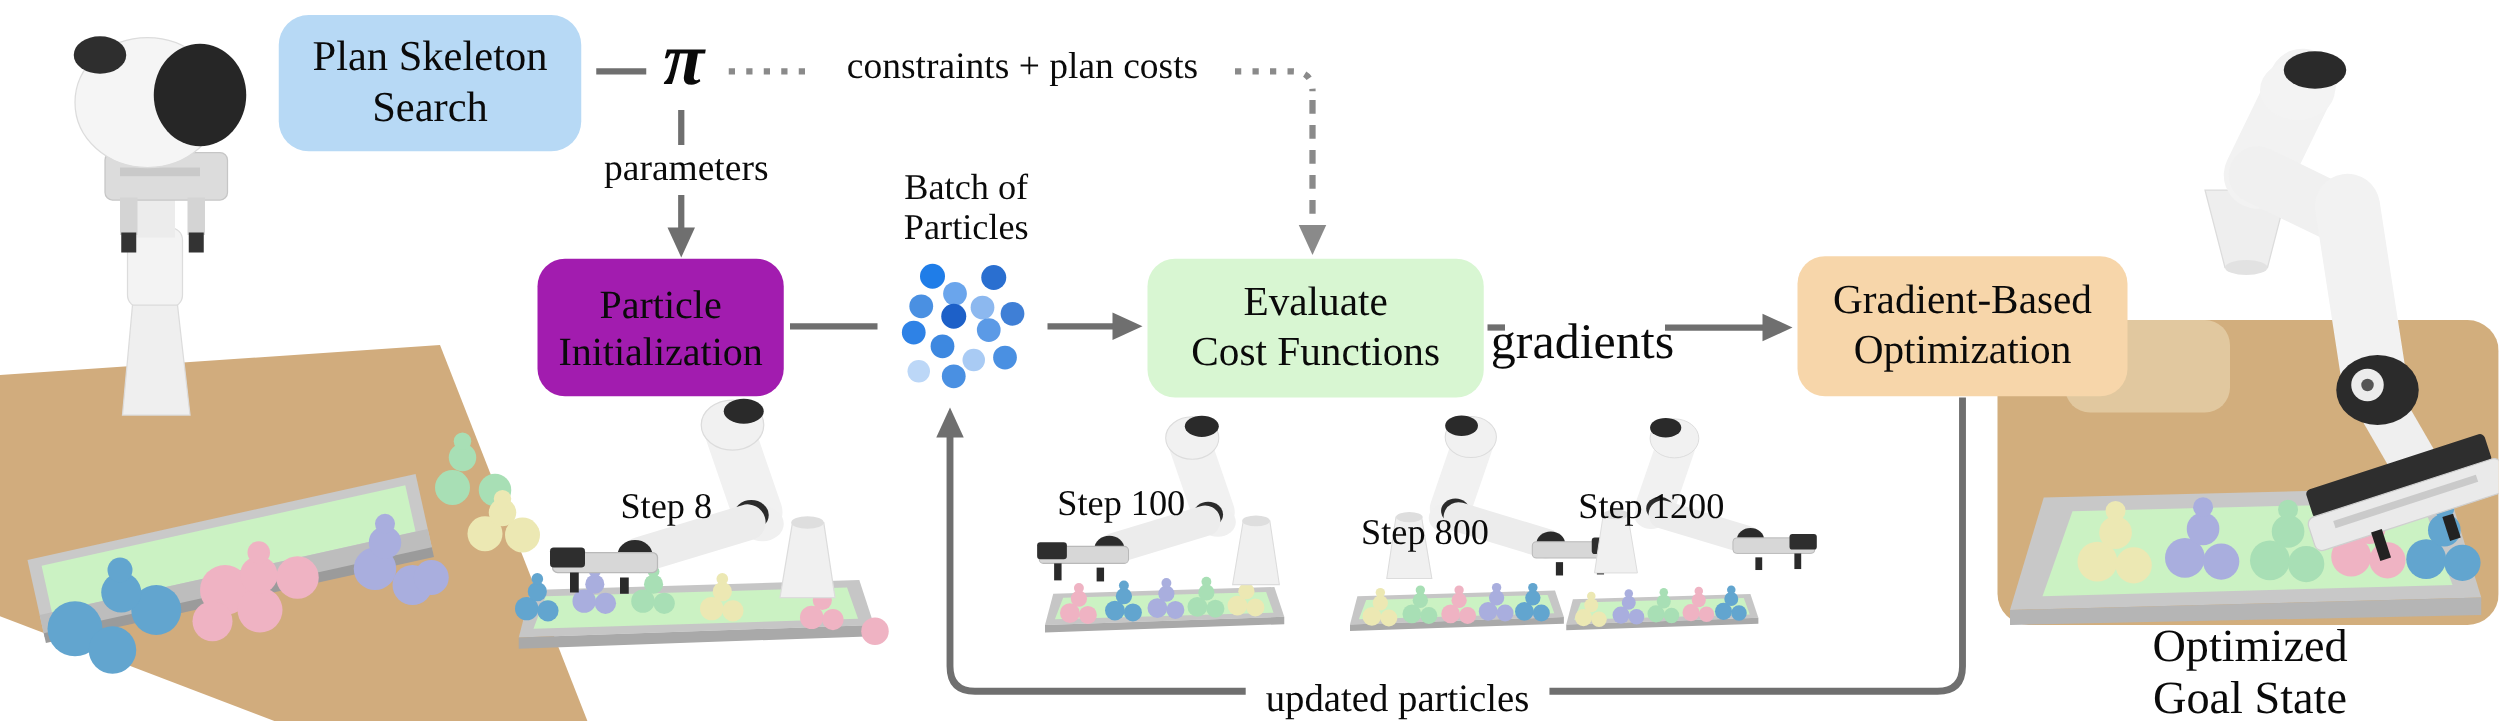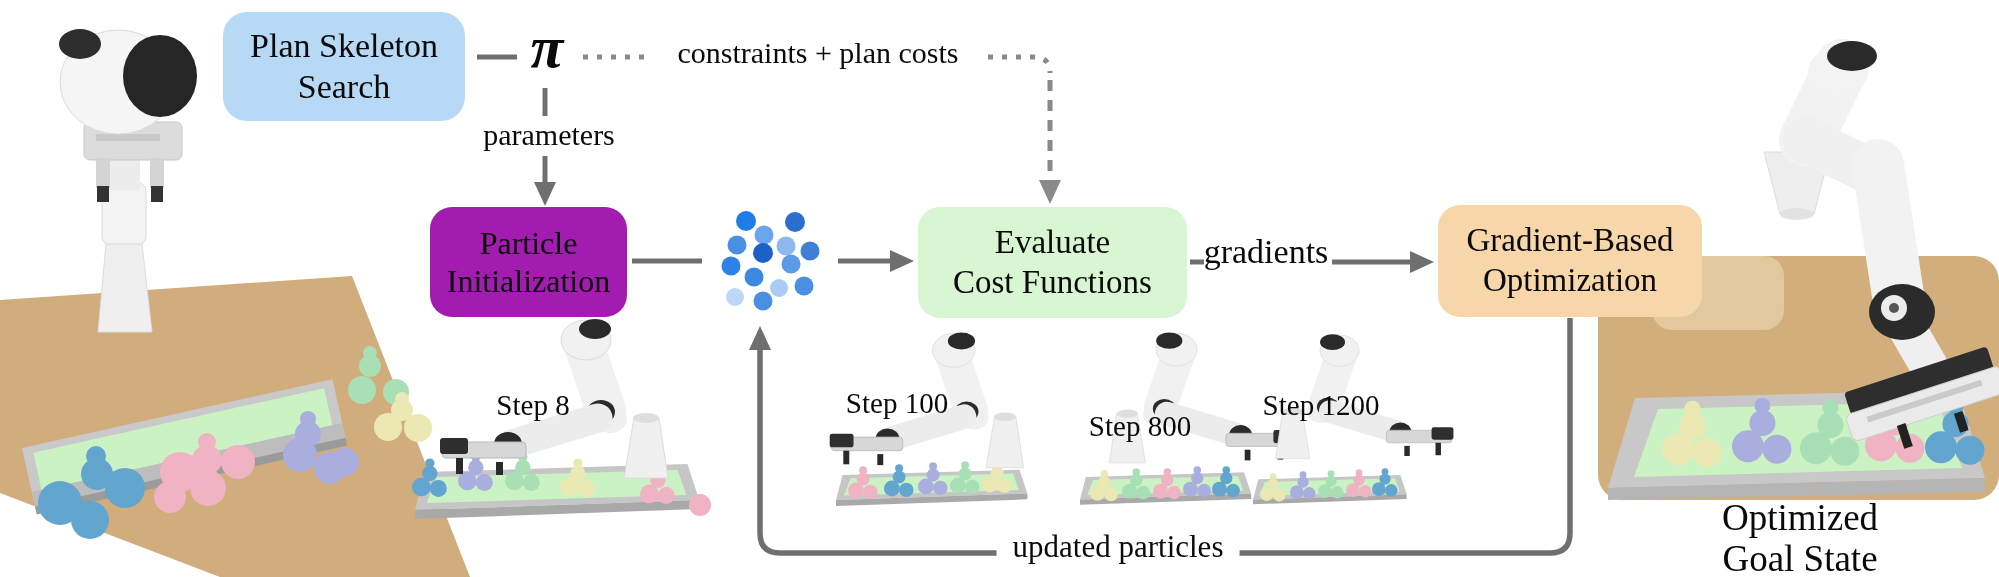--- a/index.html
+++ b/index.html
@@ -17,22 +17,22 @@
   .box-green  { left:918px; top:207px; width:269px; height:111px; background:#d8f6d2; border-radius:22px; font-size:33px; }
   .box-orange { left:1438px; top:205px; width:264px; height:112px; background:#f7d6aa; border-radius:22px; font-size:33px; }
   .lbl {
     position:absolute; z-index:3; white-space:pre-line; text-align:center;
     transform:translateX(-50%); color:#0a0a0a; line-height:1.12;
   }
   .lbl-pi          { left:547px;  top:14px;  font-size:60px; font-weight:700; font-style:italic; }
   .lbl-constraints { left:818px;  top:36px;  font-size:30px; }
   .lbl-parameters  { left:549px;  top:118px; font-size:30px; }
   .lbl-batch       { left:773px;  top:134px; font-size:29px; }
-  .lbl-gradients   { left:1266px; top:233px; font-size:34px; }
-  .lbl-updated     { left:1118px; top:530px; font-size:31px; background:#ffffff; padding:0 16px; }
+  .lbl-gradients   { left:1266px; top:251px; font-size:40px; }
+  .lbl-updated     { left:1118px; top:542px; font-size:31px; background:#ffffff; padding:0 16px; }
   .lbl-step        { font-size:29px; }
   .lbl-step0    { left:533px;  top:389px; }
   .lbl-step100  { left:897px;  top:387px; }
   .lbl-step800  { left:1140px; top:410px; }
   .lbl-step1200 { left:1321px; top:389px;text-align:center; }
   .chip-initial {
     position:absolute; z-index:3; left:267px; top:487px; width:180px; height:60px;
     background:#f6efe1; border-radius:18px; display:flex; align-items:center; justify-content:center;
     font-size:35px;
   }
@@ -256,20 +256,22 @@
   <div class="box box-pink">Particle
 Initialization</div>
   <div class="box box-orange">Gradient-Based
 Optimization</div>
   <div class="box box-green">Evaluate
 Cost Functions</div>
 
   <div class="lbl lbl-pi">π</div>
   <div class="lbl lbl-constraints">constraints + plan costs</div>
   <div class="lbl lbl-parameters">parameters</div>
+  <div class="lbl lbl-batch">Batch of
+Particles</div>
   <div class="lbl lbl-gradients">gradients</div>
   <div class="lbl lbl-updated">updated particles</div>
 
   <div class="lbl lbl-step lbl-step0">Step 8</div>
   <div class="lbl lbl-step lbl-step100">Step 100</div>
   <div class="lbl lbl-step lbl-step800">Step 800</div>
   <div class="lbl lbl-step lbl-step1200">Step 1200</div>
 
   <div class="lbl lbl-goal">Optimized Goal State</div>
 

